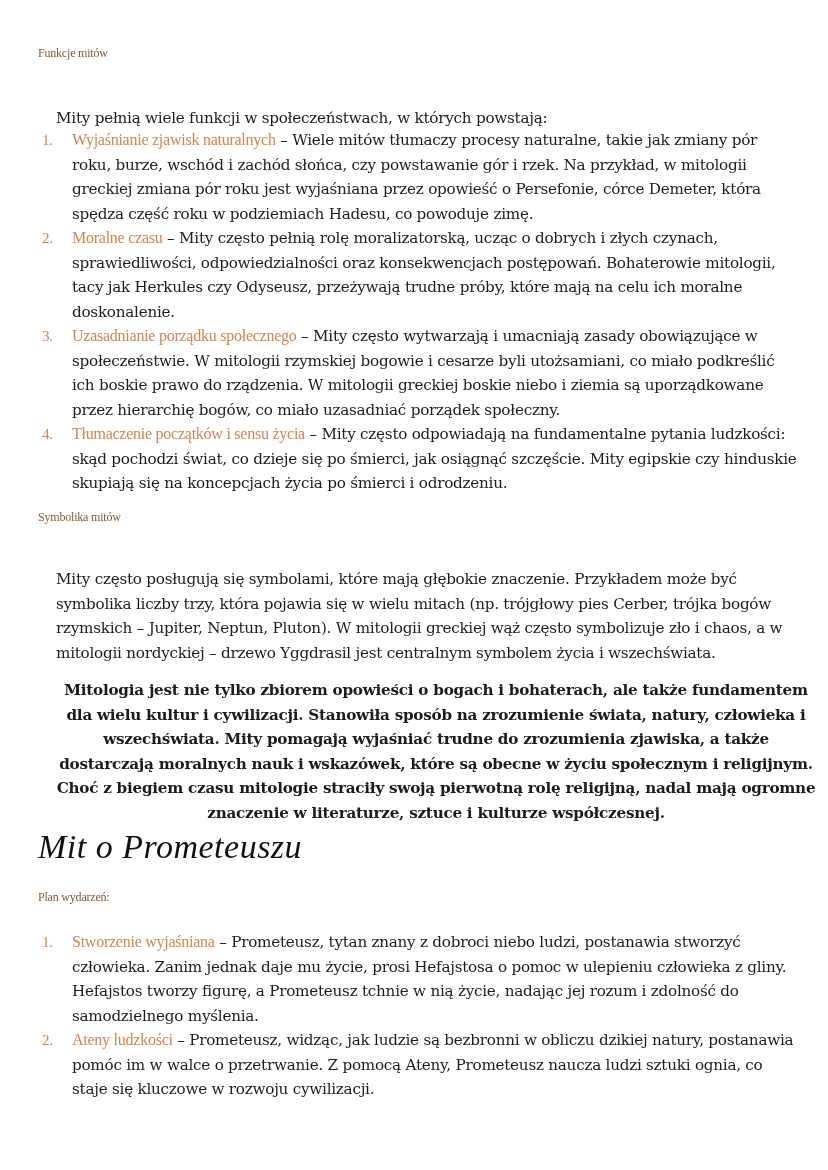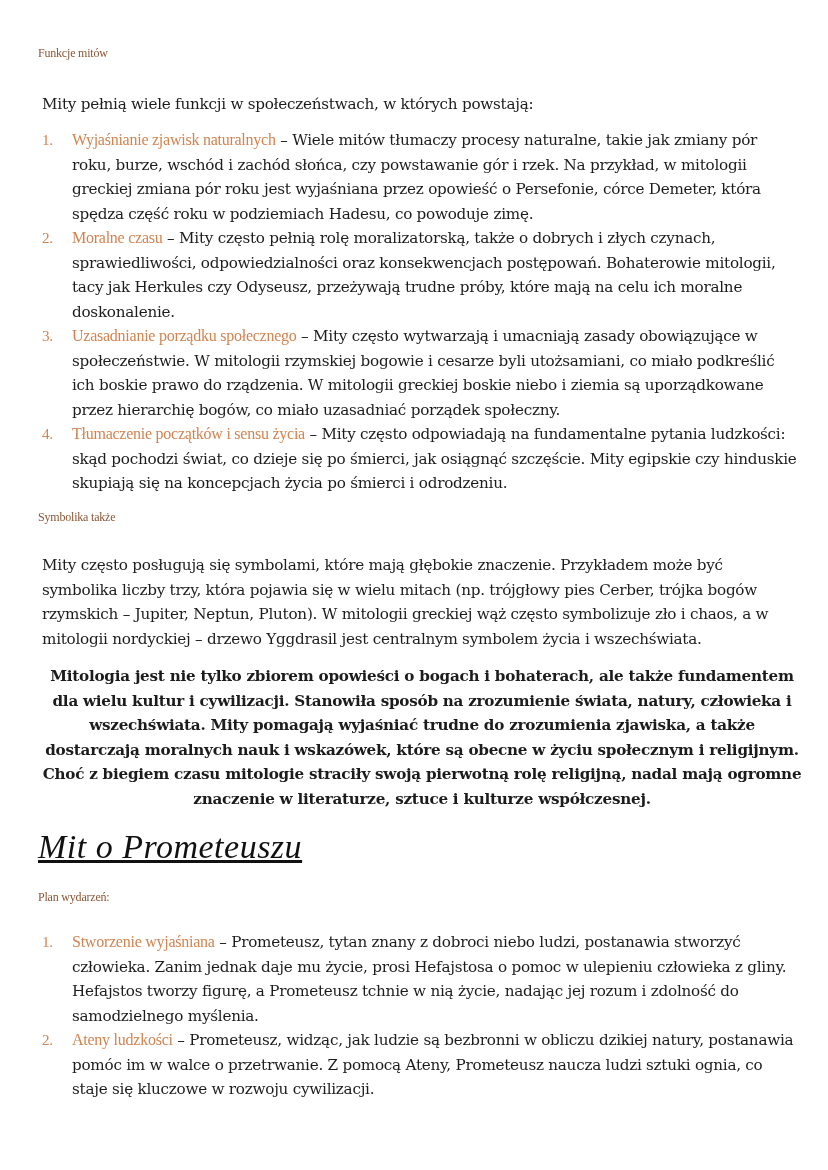--- a/index.html
+++ b/index.html
@@ -1,51 +1,51 @@
 <!DOCTYPE html>
 <html><head>
 <meta charset="utf-8">
 <style>
   html, body { margin: 0; padding: 0; background: #ffffff; }
   body { width: 828px; height: 1170px; overflow: hidden; position: relative; font-family: "DejaVu Serif", serif; color: #1c1c1c; }
   .page { position: absolute; left: 38px; top: 0; width: 760px; }
   .h-small { position: absolute; left: 0; font-family: "Liberation Serif", serif; font-size: 12px; color: #8a5636; letter-spacing: -0.2px; }
-  .para { position: absolute; left: 0; width: 760px; font-size: 15.2px; line-height: 24.5px; letter-spacing: -0.25px; margin: 4px; }
+  .para { position: absolute; left: 0; width: 760px; font-size: 15.2px; line-height: 24.5px; letter-spacing: -0.25px; margin: 18px; }
   .bold { font-weight: bold; text-align: center; }
   ol.list { position: absolute; left: 0; width: 760px; margin: 0; padding: 0; list-style: none; }
   ol.list li { position: relative; padding-left: 34px; font-size: 15.2px; line-height: 24.5px; letter-spacing: -0.25px; }
   .num { position: absolute; left: 4px; top: 0; font-family: "Liberation Serif", serif; color: #d08450; }
   .term { font-family: "Liberation Serif", serif; color: #d08450; font-size: 16px; }
-  .script-title { position: absolute; left: 0; font-family: "Liberation Serif", serif; font-style: italic; font-size: 34px; color: #111; letter-spacing: 0.5px; text-decoration: underline; }
+  .script-title { position: absolute; left: 0; font-family: "Liberation Serif", serif; font-style: italic; font-size: 34px; color: #111; letter-spacing: 0.5px; }
 </style>
 </head>
 <body>
 
 <div class="page">
 
   <div class="h-small" style="top:46px;">Funkcje mitów</div>
 
   <p class="para" style="top:88px;">Mity pełnią wiele funkcji w społeczeństwach, w których powstają:</p>
 
   <ol class="list" style="top:128px;">
     <li>
       <span class="num">1.</span><span class="term">Wyjaśnianie zjawisk naturalnych</span><span> – Wiele mitów tłumaczy procesy naturalne, takie jak zmiany pór roku, burze, wschód i zachód słońca, czy powstawanie gór i rzek. Na przykład, w mitologii greckiej zmiana pór roku jest wyjaśniana przez opowieść o Persefonie, córce Demeter, która spędza część roku w podziemiach Hadesu, co powoduje zimę.</span>
     </li>
     <li>
-      <span class="num">2.</span><span class="term">Moralne czasu</span><span> – Mity często pełnią rolę moralizatorską, także o dobrych i złych czynach, sprawiedliwości, odpowiedzialności oraz konsekwencjach postępowań. Bohaterowie mitologii, tacy jak Herkules czy Odyseusz, przeżywają trudne próby, które mają na celu ich moralne doskonalenie.</span>
+      <span class="num">2.</span><span class="term">Moralne czasu</span><span> – Mity często pełnią rolę moralizatorską, ucząc o dobrych i złych czynach, sprawiedliwości, odpowiedzialności oraz konsekwencjach postępowań. Bohaterowie mitologii, tacy jak Herkules czy Odyseusz, przeżywają trudne próby, które mają na celu ich moralne doskonalenie.</span>
     </li>
     <li>
       <span class="num">3.</span><span class="term">Uzasadnianie porządku społecznego</span><span> – Mity często wytwarzają i umacniają zasady obowiązujące w społeczeństwie. W mitologii rzymskiej bogowie i cesarze byli utożsamiani, co miało podkreślić ich boskie prawo do rządzenia. W mitologii greckiej boskie niebo i ziemia są uporządkowane przez hierarchię bogów, co miało uzasadniać porządek społeczny.</span>
     </li>
     <li>
       <span class="num">4.</span><span class="term">Tłumaczenie początków i sensu życia</span><span> – Mity często odpowiadają na fundamentalne pytania ludzkości: skąd pochodzi świat, co dzieje się po śmierci, jak osiągnąć szczęście. Mity egipskie czy hinduskie skupiają się na koncepcjach życia po śmierci i odrodzeniu.</span>
     </li>
   </ol>
 
-  <div class="h-small" style="top:510px;">Symbolika także</div>
+  <div class="h-small" style="top:510px;">Symbolika mitów</div>
 
   <p class="para" style="top:549px;">Mity często posługują się symbolami, które mają głębokie znaczenie. Przykładem może być symbolika liczby trzy, która pojawia się w wielu mitach (np. trójgłowy pies Cerber, trójka bogów rzymskich – Jupiter, Neptun, Pluton). W mitologii greckiej wąż często symbolizuje zło i chaos, a w mitologii nordyckiej – drzewo Yggdrasil jest centralnym symbolem życia i wszechświata.</p>
 
   <p class="para bold" style="top:660px;">Mitologia jest nie tylko zbiorem opowieści o bogach i bohaterach, ale także fundamentem dla wielu kultur i cywilizacji. Stanowiła sposób na zrozumienie świata, natury, człowieka i wszechświata. Mity pomagają wyjaśniać trudne do zrozumienia zjawiska, a także dostarczają moralnych nauk i wskazówek, które są obecne w życiu społecznym i religijnym. Choć z biegiem czasu mitologie straciły swoją pierwotną rolę religijną, nadal mają ogromne znaczenie w literaturze, sztuce i kulturze współczesnej.</p>
 
   <div class="script-title" style="top:828px;">Mit o Prometeuszu</div>
 
   <div class="h-small" style="top:890px;text-align:center;">Plan wydarzeń:</div>
 
   <ol class="list" style="top:930px;">

